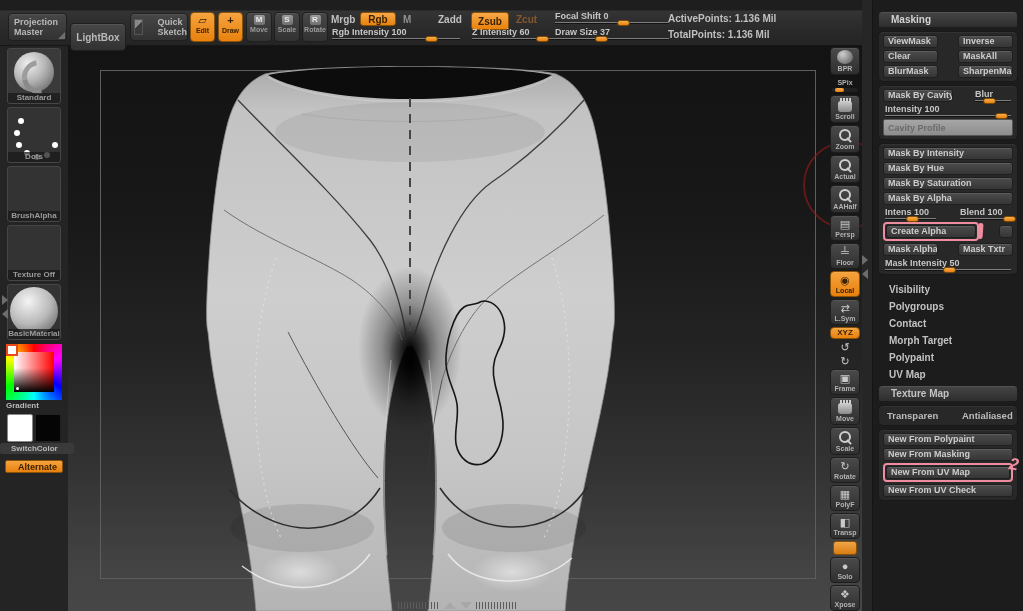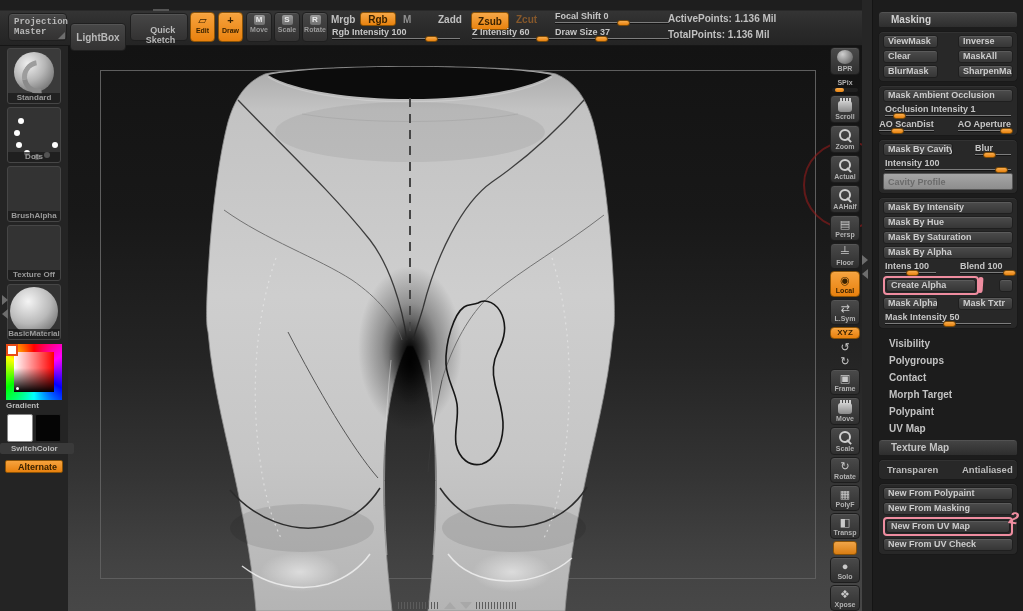--- a/index.html
+++ b/index.html
@@ -100,21 +100,21 @@
   #divider{position:absolute;left:862px;top:0;width:10px;height:611px;background:#262626;z-index:6;}
   #divider .tray-arrows{left:0;top:255px;}
   #panel{position:absolute;left:872px;top:0;width:151px;height:611px;background:#1c1c1c;z-index:6;
     box-sizing:border-box;padding-top:11px;overflow:hidden;border-left:1px solid #141414;}
   .phead{height:15px;margin:0 5px 1px;background:linear-gradient(#454545,#2e2e2e);border:1px solid #1c1c1c;
     border-radius:4px 4px 2px 2px;color:#d2d2d2;font-size:10px;font-weight:bold;display:flex;align-items:center;
     padding-left:12px;box-shadow:inset 0 1px 0 rgba(255,255,255,.08);}
   .phead.sub{color:#c4c4c4;margin-top:3px;}
   .group{position:relative;margin:3px 5px 0;background:#282828;border:1px solid #191919;border-radius:5px;
     padding:3px 4px;display:flex;flex-direction:column;gap:2px;box-shadow:inset 0 1px 0 rgba(255,255,255,.05);}
-  .prow{display:flex;gap:20px;align-items:center;justify-content:flex-end;}
+  .prow{display:flex;gap:20px;align-items:center;}
   .pbtn{height:13px;background:linear-gradient(#4c4c4c,#363636);border:1px solid #1f1f1f;border-radius:3px;
     color:#cdcdcd;font-family:inherit;font-size:9px;font-weight:bold;text-align:left;padding:0 4px;box-sizing:border-box;
     box-shadow:inset 0 1px 0 rgba(255,255,255,.09);display:block;line-height:11px;white-space:nowrap;overflow:hidden;}
   .pbtn.w100{width:100%;}
   .f1{flex:1;}
   .pbtn.orange{background:linear-gradient(#f6a33e,#e8810e);border-color:#8a5206;color:#2e1a02;}
   .pbtn.flat{background:none;border:none;box-shadow:none;color:#bdbdbd;font-size:9.5px;}
   .cavity{height:15px;background:linear-gradient(#a6a6a6,#8d8d8d);border:1px solid #555;border-radius:2px;
     color:#6b6b6b;font-size:9px;font-weight:bold;display:flex;align-items:center;padding-left:4px;}
   .sect{height:16px;margin:1px 0 0;padding-left:16px;color:#c2c2c2;font-size:10px;font-weight:bold;
@@ -127,29 +127,29 @@
   .thumbbox{width:52px;display:flex;flex-direction:column;align-items:center;background:#313131;border:1px solid #222;
     border-radius:2px;padding:2px;gap:1px;}
   .timg{width:42px;height:42px;background:#fdfdfd;border:1px solid #8a8a8a;box-sizing:border-box;}
   .tlbl{font-size:7px;font-weight:bold;color:#7e7e7e;}
   .col{display:flex;flex-direction:column;gap:2px;}
 </style>
 </head>
 <body>
 
 <div id="topbar">
-  <div class="tb-btn" style="left:8px;top:13px;width:59px;height:28px;font-family:Liberation Mono, monospace;">
+  <div class="tb-btn" style="left:8px;top:13px;width:59px;height:28px;">
     <span class="l">Projection</span>
     <span class="l">Master</span>
     <i class="fold"></i>
   </div>
   <div class="tb-btn tb-center" style="left:70px;top:23px;width:56px;height:28px;align-items:center;">
     <span style="font-size:10px;">LightBox</span>
   </div>
-  <div class="tb-btn" style="left:130px;top:13px;width:58px;height:28px;flex-direction:column;align-items:center;gap:14px;padding-left:3px;text-align:right;">
+  <div class="tb-btn" style="left:130px;top:13px;width:58px;height:28px;flex-direction:row;align-items:center;gap:14px;padding-left:3px;">
     <span style="width:14px;height:14px;background:linear-gradient(135deg,#888 40%,#3a3a3a 41%);border:1px solid #555;"></span>
     <span style="display:flex;flex-direction:column;">
       <span class="l" style="padding-left:0;">Quick</span>
       <span class="l" style="padding-left:0;">Sketch</span>
     </span>
   </div>
   <div class="tb-btn tb-ic-btn orange" style="left:190px;top:12px;width:25px;height:30px;">
     <span class="gly">▱</span>
     <span class="cap">Edit</span>
   </div>
@@ -419,34 +419,20 @@
     <div class="prow">
       <button class="pbtn f1">Clear</button>
       <button class="pbtn f1">MaskAll</button>
     </div>
     <div class="prow">
       <button class="pbtn f1">BlurMask</button>
       <button class="pbtn f1">SharpenMask</button>
     </div>
   </div>
   <div class="group">
-    <button class="pbtn w100">Mask Ambient Occlusion</button>
-    <div class="pslider">
-      <span>Occlusion Intensity 1</span><i class="knob" style="left:8%;"></i>
-    </div>
-    <div class="prow">
-      <div class="pslider f1">
-        <span>AO ScanDist</span><i class="knob" style="left:24%;"></i>
-      </div>
-      <div class="pslider f1">
-        <span>AO Aperture</span><i class="knob" style="left:78%;"></i>
-      </div>
-    </div>
-  </div>
-  <div class="group">
     <div class="prow">
       <button class="pbtn f1">Mask By Cavity</button>
       <div class="pslider" style="width:40px;">
         <span>Blur</span><i class="knob" style="left:26%;"></i>
       </div>
     </div>
     <div class="pslider">
       <span>Intensity 100</span><i class="knob" style="left:86%;"></i>
     </div>
     <div class="cavity">

